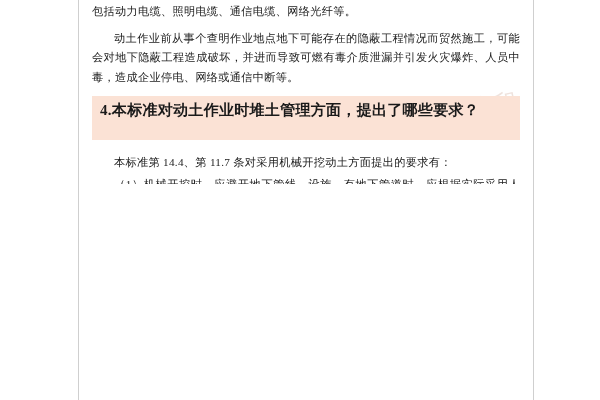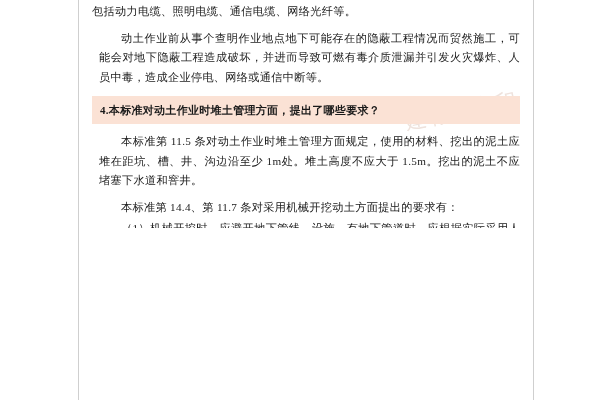--- a/index.html
+++ b/index.html
@@ -45,30 +45,29 @@
   .para {
     font-size: 11.2px;
     line-height: 19.5px;
     color: #1a1a1a;
     margin: 0 0 2px 0;
     text-align: justify;
     letter-spacing: 0.3px;
   }
   .para.indent {
     text-indent: 22px;
-    margin-left: 7px;
   }
 
   .heading {
     background: #fbe2d5;
     color: #1a1a1a;
-    font-size: 11px;
+    font-size: 15px;
     font-weight: bold;
     line-height: 20px;
-    padding: 4px 6px 4px 8px;
+    padding: 4px 6px 20px 8px;
     margin: 9px 0 8px 0;
     letter-spacing: 0.3px;
   }
 
   .spacer-sm { height: 5px; }
 
   
   .watermark {
     position: absolute;
     right: 74px;
@@ -106,21 +105,20 @@
   <div class="content">
 
     <p class="para">包括动力电缆、照明电缆、通信电缆、网络光纤等。</p>
 
     <div class="spacer-sm"></div>
 
     <p class="para indent">动土作业前从事个查明作业地点地下可能存在的隐蔽工程情况而贸然施工，可能会对地下隐蔽工程造成破坏，并进而导致可燃有毒介质泄漏并引发火灾爆炸、人员中毒，造成企业停电、网络或通信中断等。</p>
 
     <div class="heading">4.本标准对动土作业时堆土管理方面，提出了哪些要求？</div>
 
-    <p class="para indent">本标准第 11.5 条对动土作业时堆土管理方面规定，使用的材料、挖出的泥土应堆在距坑、槽、井、沟边沿至少 1m处。堆土高度不应大于 1.5m。挖出的泥土不应堵塞下水道和窨井。</p>
 
     <div class="spacer-sm"></div>
 
 
 
     <p class="para indent">本标准第 14.4、第 11.7 条对采用机械开挖动土方面提出的要求有：</p>
 
     <p class="para indent last-line">（1）机械开挖时，应避开地下管线、设施，有地下管道时，应根据实际采用人工开挖。</p>
 
   </div>

